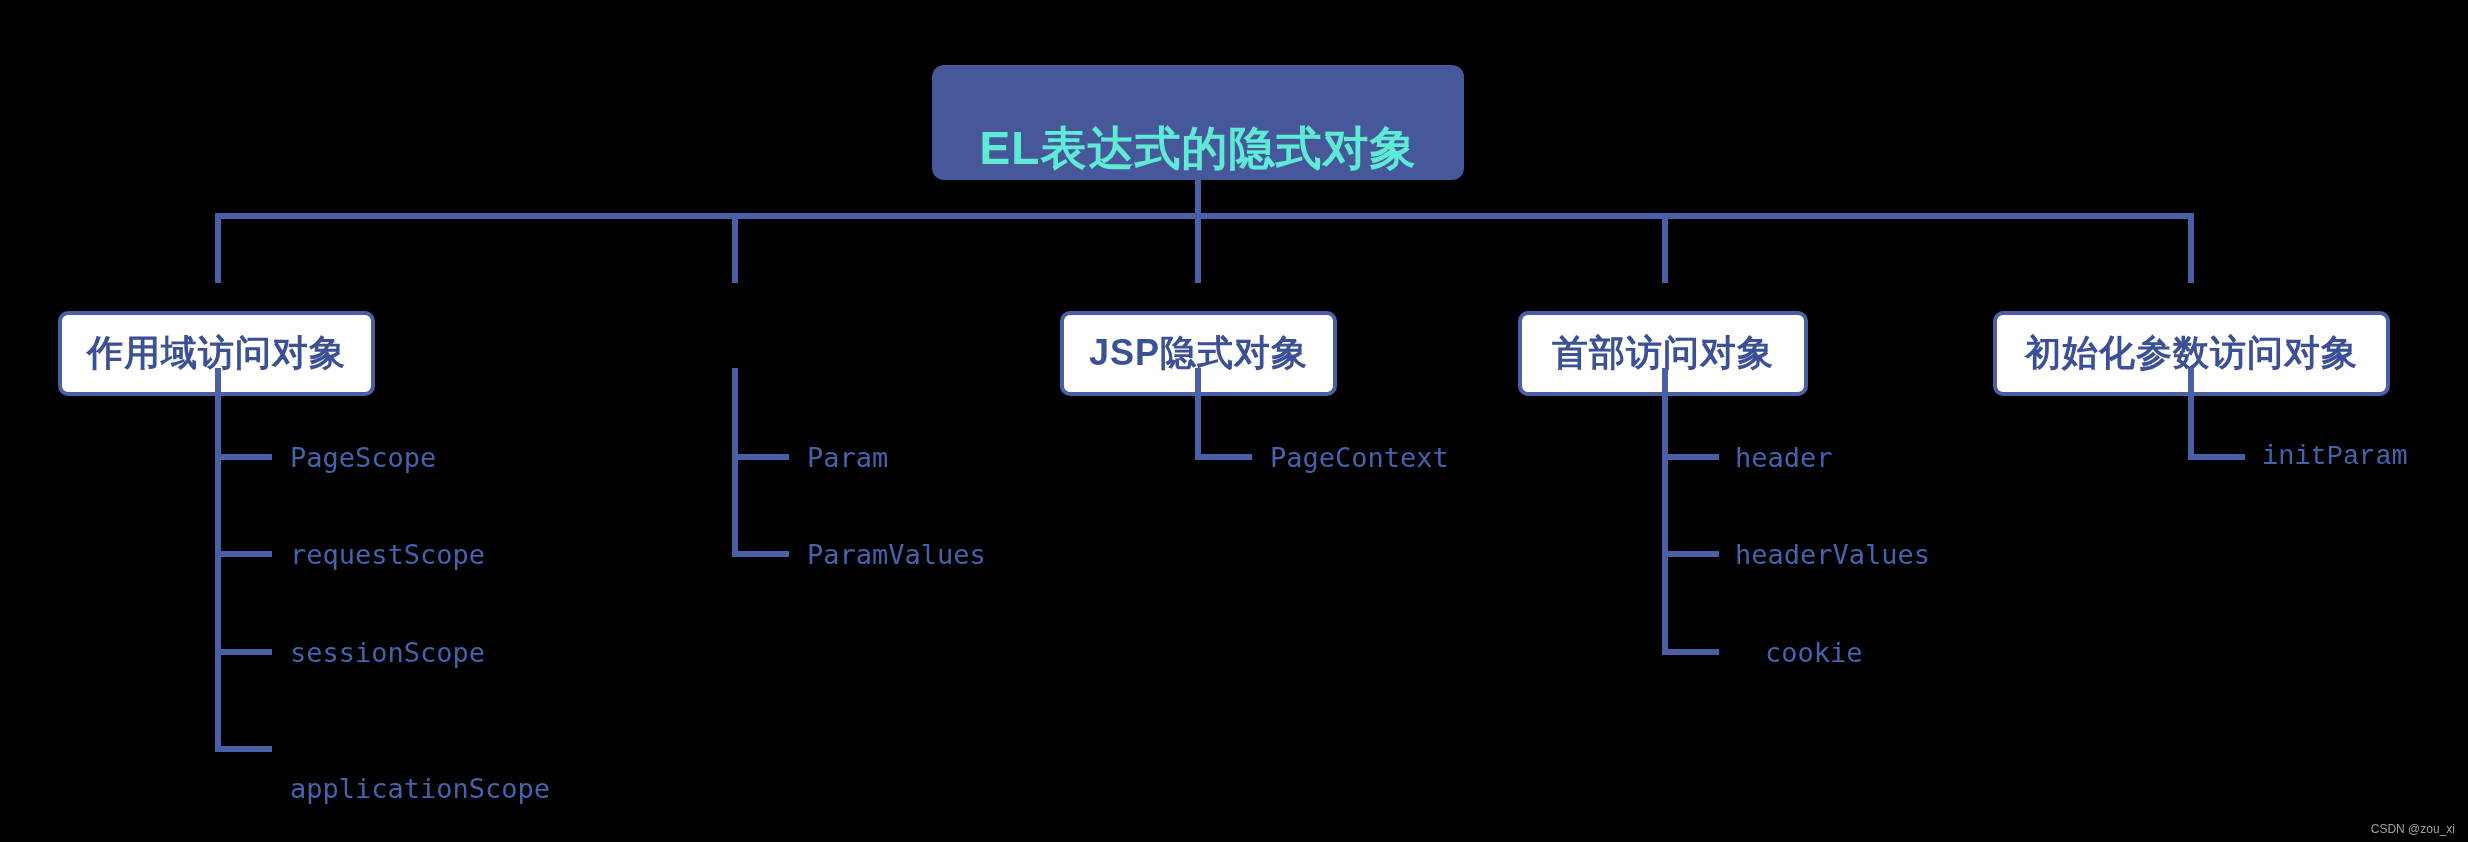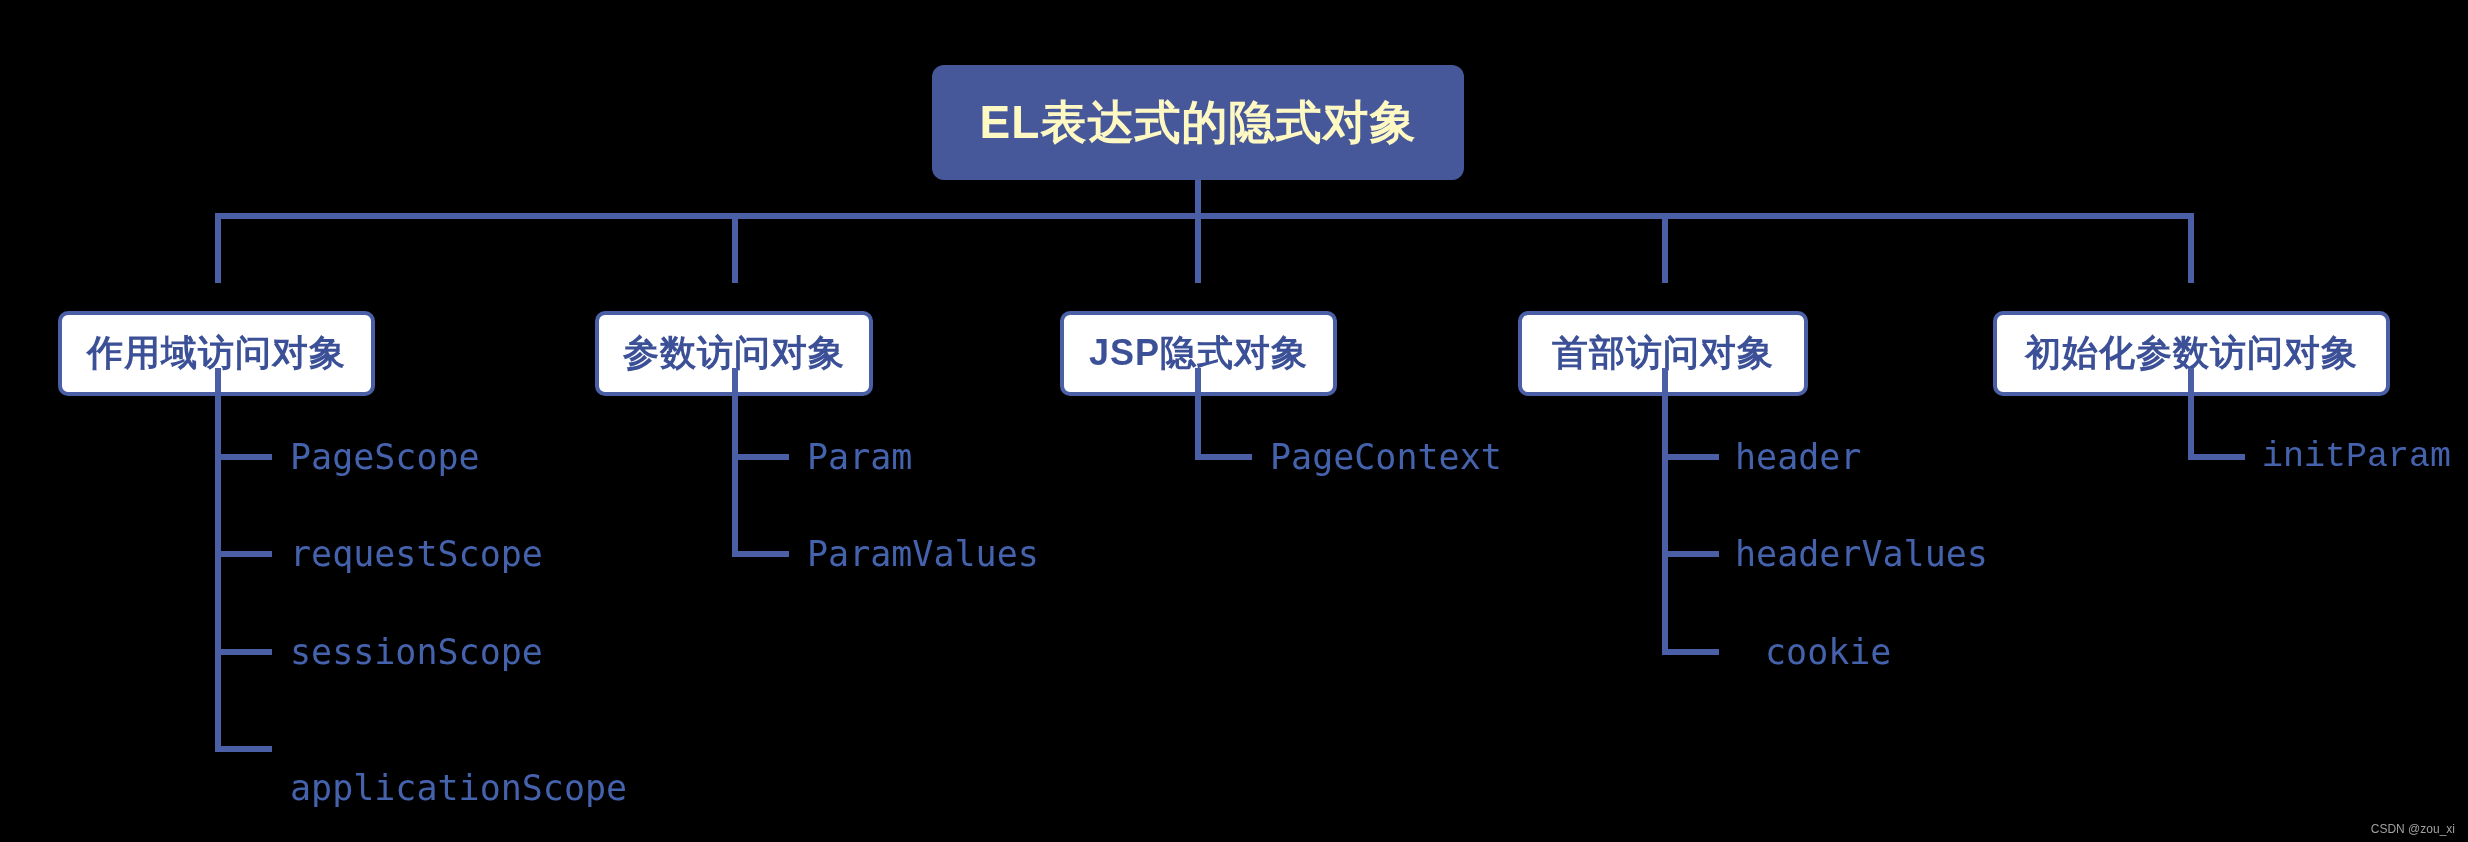--- a/index.html
+++ b/index.html
@@ -9,43 +9,43 @@
     background:#000000;
     overflow:hidden;
     font-family:"Liberation Sans","DejaVu Sans",sans-serif;
   }
   .line{position:absolute;background:#4a5fa5;}
   .root-node{
     position:absolute;
     left:932px;top:65px;width:532px;height:115px;
     background:#47589a;
     border-radius:12px;
-    display:flex;align-items:center;justify-content:center;
-    color:#fef9c3;
+    display:flex;align-items:flex-end;justify-content:center;
+    color:#5eead4;
     font-size:46px;font-weight:bold;
     letter-spacing:1px;
   }
   .branch-node{
     position:absolute;top:283px;height:85px;
     background:#ffffff;
     border:4px solid #4a5fa5;
     border-radius:10px;
     box-sizing:border-box;
     display:flex;align-items:center;justify-content:center;
     color:#3b5096;
     font-size:36px;font-weight:bold;
     letter-spacing:1px;
     margin-top:28px;
   }
   .leaf-label{
     position:absolute;
     transform:translateY(-50%);
     color:#4562ad;
     font-family:"DejaVu Sans Mono","Liberation Mono",monospace;
-    font-size:35px;
+    font-size:27px;
     white-space:nowrap;
   }
   .watermark{
     position:absolute;
     right:13px;bottom:6px;
     color:#a0a0a0;
     font-size:12px;
     font-family:"Liberation Sans","DejaVu Sans",sans-serif;
   }
 </style>
@@ -61,23 +61,20 @@
   <div class="line" style="left:1195px;top:180px;width:6px;height:36px;"></div>
   <div class="line" style="left:215px;top:213px;width:1979px;height:6px;"></div>
   <div class="line" style="left:215px;top:213px;width:6px;height:70px;"></div>
   <div class="line" style="left:732px;top:213px;width:6px;height:70px;"></div>
   <div class="line" style="left:1195px;top:213px;width:6px;height:70px;"></div>
   <div class="line" style="left:1662px;top:213px;width:6px;height:70px;"></div>
   <div class="line" style="left:2188px;top:213px;width:6px;height:70px;"></div>
 
   <div class="branch-node" style="left:58px;width:317px;">
     <span>作用域访问对象</span>
-  </div>
-  <div class="branch-node" style="left:595px;width:278px;">
-    <span>参数访问对象</span>
   </div>
   <div class="branch-node" style="left:1060px;width:277px;">
     <span>JSP隐式对象</span>
   </div>
   <div class="branch-node" style="left:1993px;width:397px;">
     <span>初始化参数访问对象</span>
   </div>
   <div class="branch-node" style="left:1518px;width:290px;">
     <span>首部访问对象</span>
   </div>

